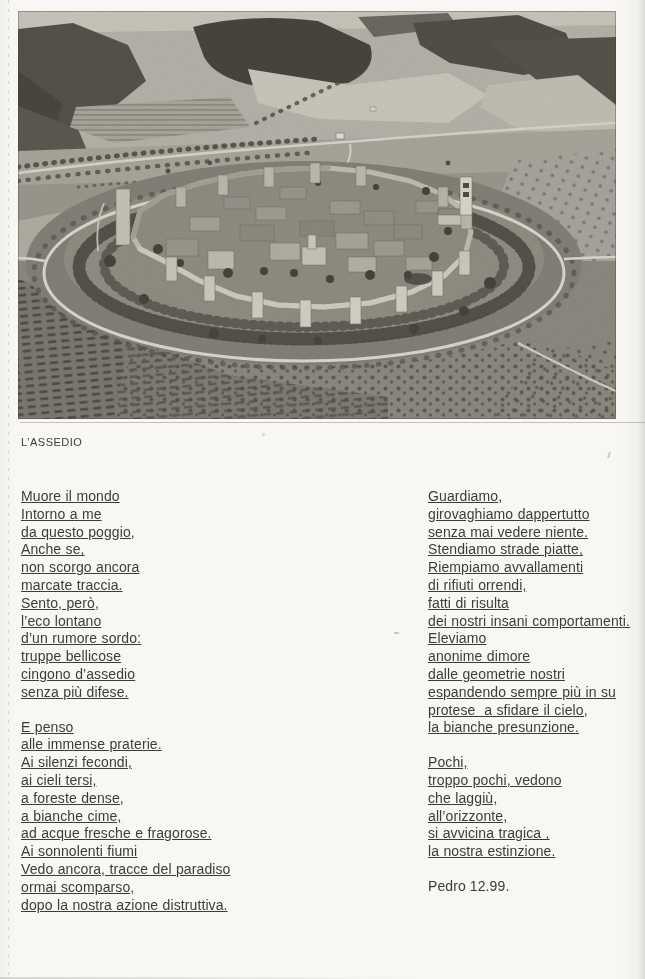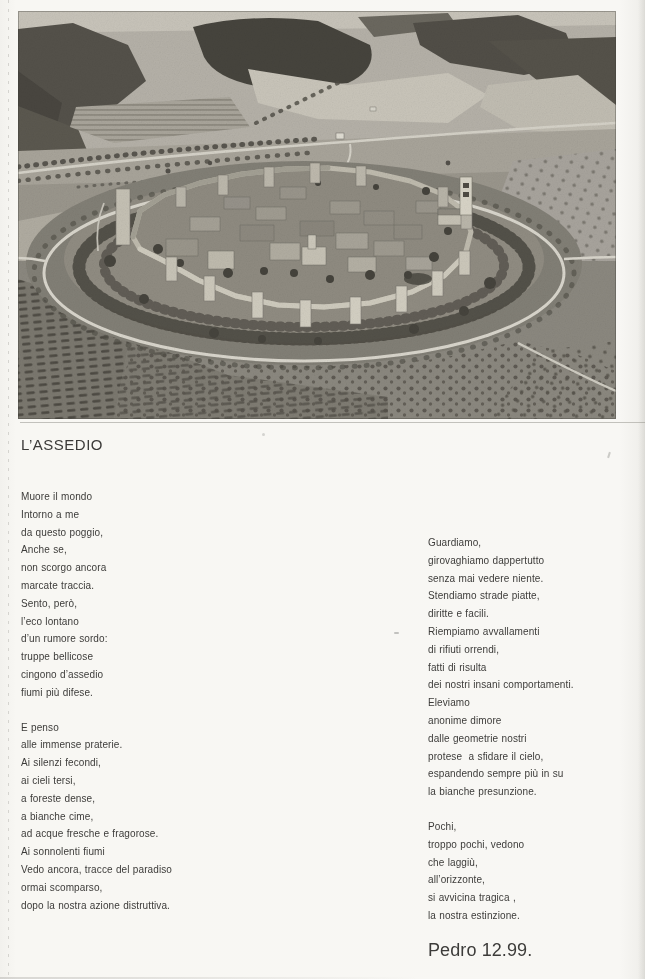--- a/index.html
+++ b/index.html
@@ -13,27 +13,27 @@
     background:repeating-linear-gradient(180deg,rgba(140,138,132,.30) 0 3px,rgba(140,138,132,0) 3px 9px);
   }
   .right-edge{position:absolute;right:0;top:0;bottom:0;width:7px;
     background:linear-gradient(90deg,rgba(0,0,0,0),rgba(110,108,102,.14));}
   .bottom-edge{position:absolute;left:0;right:0;bottom:0;height:2px;
     background:linear-gradient(90deg,rgba(100,98,94,.22),rgba(100,98,94,0) 65%);}
   .photo{position:absolute;left:18px;top:11px;width:598px;height:408px;}
   .photo svg{display:block;width:100%;height:100%;}
   .photo-shadow{position:absolute;left:20px;top:422px;width:625px;height:1px;
     background:#b9b7b1;opacity:.85;}
-  .poem-title{position:absolute;left:21px;top:436px;font-size:15px;letter-spacing:.5px;color:#3b3a38;}
+  .poem-title{position:absolute;left:21px;top:436px;font-size:11px;letter-spacing:.5px;color:#3b3a38;}
   .col{position:absolute;top:488px;}
   .col-left{left:21px;width:395px;}
-  .col-right{left:428px;width:216px;margin-top:46px;}
+  .col-right{left:428px;width:216px;}
   .stanza{margin:0 0 17px 0;}
-  .line{font-size:10px;line-height:17.8px;white-space:pre;letter-spacing:.1px;word-spacing:.4px;}
-  .signature{font-size:18px;line-height:17.8px;white-space:pre;letter-spacing:.1px;}
+  .line{font-size:14px;line-height:17.8px;white-space:pre;letter-spacing:.1px;word-spacing:.4px;text-decoration:underline;}
+  .signature{font-size:14px;line-height:17.8px;white-space:pre;letter-spacing:.1px;}
   .speck{position:absolute;pointer-events:none;}
   .s1{left:394px;top:632px;width:5px;height:2px;background:rgba(95,95,92,.35);border-radius:1px;}
   .s2{left:608px;top:452px;width:2px;height:6px;background:rgba(120,120,116,.35);transform:rotate(18deg);}
   .s3{left:262px;top:433px;width:3px;height:3px;background:rgba(120,120,116,.28);border-radius:50%;}
 </style>
 </head>
 <body>
 
 <div class="page">
 
@@ -221,21 +221,21 @@
         <div class="line">Intorno a me</div>
         <div class="line">da questo poggio,</div>
         <div class="line">Anche se,</div>
         <div class="line">non scorgo ancora</div>
         <div class="line">marcate traccia.</div>
         <div class="line">Sento, però,</div>
         <div class="line">l’eco lontano</div>
         <div class="line">d’un rumore sordo:</div>
         <div class="line">truppe bellicose</div>
         <div class="line">cingono d’assedio</div>
-        <div class="line">fiumi più difese.</div>
+        <div class="line">senza più difese.</div>
       </div>
     <div class="stanza">
         <div class="line">E penso</div>
         <div class="line">alle immense praterie.</div>
         <div class="line">Ai silenzi fecondi,</div>
         <div class="line">ai cieli tersi,</div>
         <div class="line">a foreste dense,</div>
         <div class="line">a bianche cime,</div>
         <div class="line">ad acque fresche e fragorose.</div>
         <div class="line">Ai sonnolenti fiumi</div>
@@ -244,30 +244,29 @@
         <div class="line">dopo la nostra azione distruttiva.</div>
       </div>
   </div>
 
   <div class="col col-right">
     <div class="stanza">
         <div class="line">Guardiamo,</div>
         <div class="line">girovaghiamo dappertutto</div>
         <div class="line">senza mai vedere niente.</div>
         <div class="line">Stendiamo strade piatte,</div>
-        <div class="line">diritte e facili.</div>
         <div class="line">Riempiamo avvallamenti</div>
         <div class="line">di rifiuti orrendi,</div>
         <div class="line">fatti di risulta</div>
         <div class="line">dei nostri insani comportamenti.</div>
         <div class="line">Eleviamo</div>
         <div class="line">anonime dimore</div>
         <div class="line">dalle geometrie nostri</div>
+        <div class="line">espandendo sempre più in su</div>
         <div class="line">protese  a sfidare il cielo,</div>
-        <div class="line">espandendo sempre più in su</div>
         <div class="line">la bianche presunzione.</div>
       </div>
     <div class="stanza">
         <div class="line">Pochi,</div>
         <div class="line">troppo pochi, vedono</div>
         <div class="line">che laggiù,</div>
         <div class="line">all’orizzonte,</div>
         <div class="line">si avvicina tragica ,</div>
         <div class="line">la nostra estinzione.</div>
       </div>

